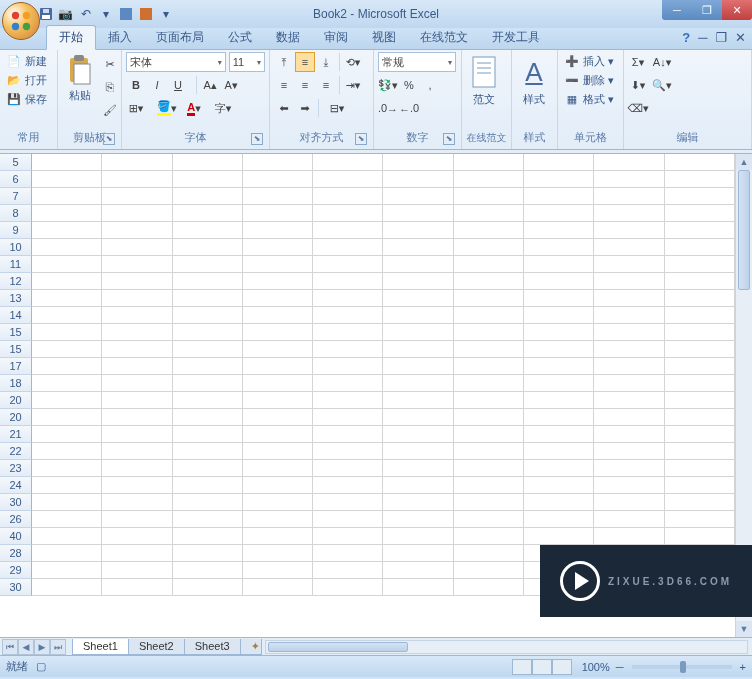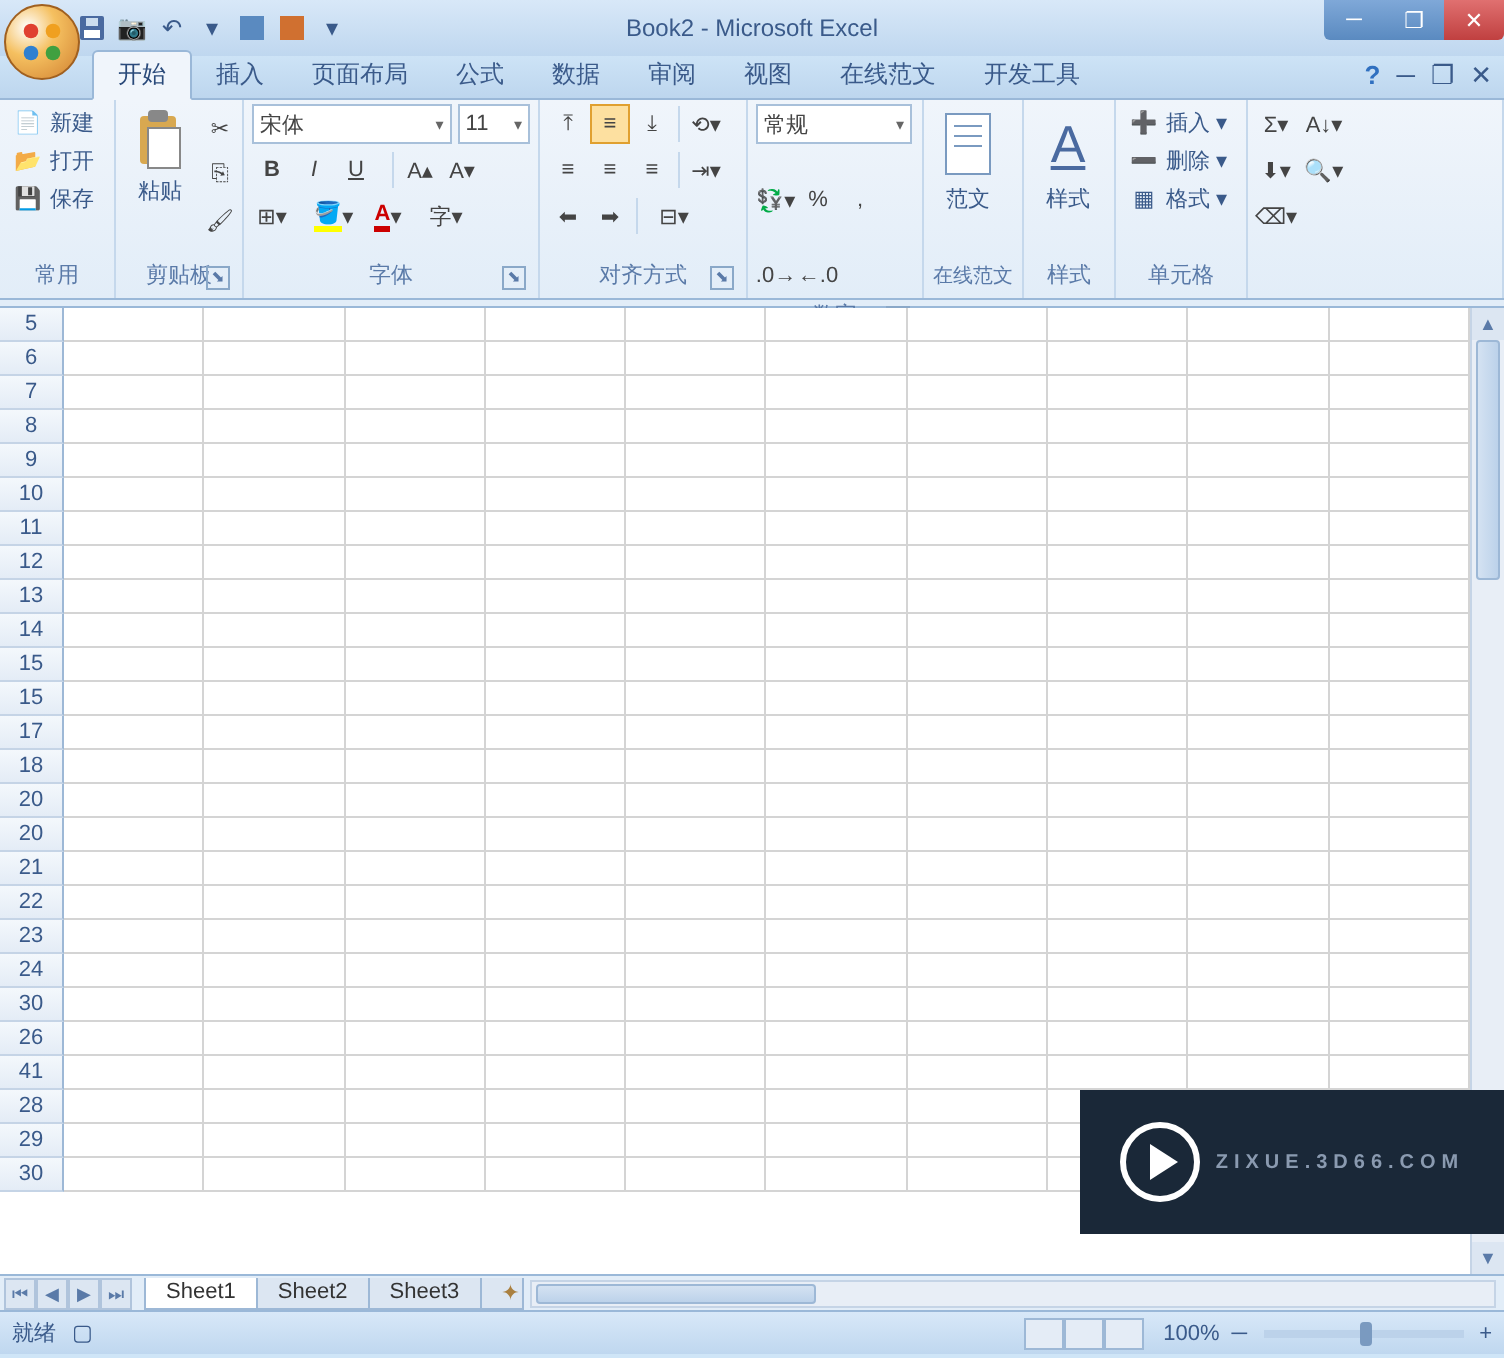--- a/index.html
+++ b/index.html
@@ -258,21 +258,21 @@
         <span class="sep"></span>
         <span class="smbtn" style="width:30px;">⊟▾</span>
       </div>
     </div>
       </div>
     <div class="rgroup-label"><span>对齐方式</span><span class="launcher">⬊</span></div>
   </div>
 
   <div class="rgroup" style="width:88px;">
     <div class="rgroup-body">
-        <div class="col" style="gap:18px;width:100%;justify-content:space-between;">
+        <div class="col" style="gap:3px;width:100%;justify-content:space-between;">
       <div class="combo" style="width:78px;">
             <span>常规</span>
             <span class="arrow">▾</span>
           </div>
       <div class="row">
         <span class="smbtn">💱▾</span>
         <span class="smbtn">%</span>
         <span class="smbtn">,</span>
       </div>
       <div class="row">
@@ -333,20 +333,21 @@
       </div>
       <div class="row">
         <span class="smbtn">⬇▾</span>
         <span class="smbtn" style="width:26px;">🔍▾</span>
       </div>
       <div class="row">
         <span class="smbtn">⌫▾</span>
       </div>
     </div>
       </div>
+    <div class="rgroup-label">编辑</div>
   </div>
 </div>
 
 <div class="formulabar"></div>
 
 <div class="grid-area">
   <div class="row-headers" id="rowheaders">
       <div class="row-hdr">5</div>
       <div class="row-hdr">6</div>
       <div class="row-hdr">7</div>
@@ -362,21 +363,21 @@
       <div class="row-hdr">17</div>
       <div class="row-hdr">18</div>
       <div class="row-hdr">20</div>
       <div class="row-hdr">20</div>
       <div class="row-hdr">21</div>
       <div class="row-hdr">22</div>
       <div class="row-hdr">23</div>
       <div class="row-hdr">24</div>
       <div class="row-hdr">30</div>
       <div class="row-hdr">26</div>
-      <div class="row-hdr">41</div>
+      <div class="row-hdr">40</div>
       <div class="row-hdr">28</div>
       <div class="row-hdr">29</div>
       <div class="row-hdr">30</div>
     </div>
   <div class="cells" id="cells">
       <div class="cell-row">
         <div class="cell" style="width: 72px;"></div>
         <div class="cell" style="width: 72px;"></div>
         <div class="cell" style="width: 72px;"></div>
         <div class="cell" style="width: 72px;"></div>

